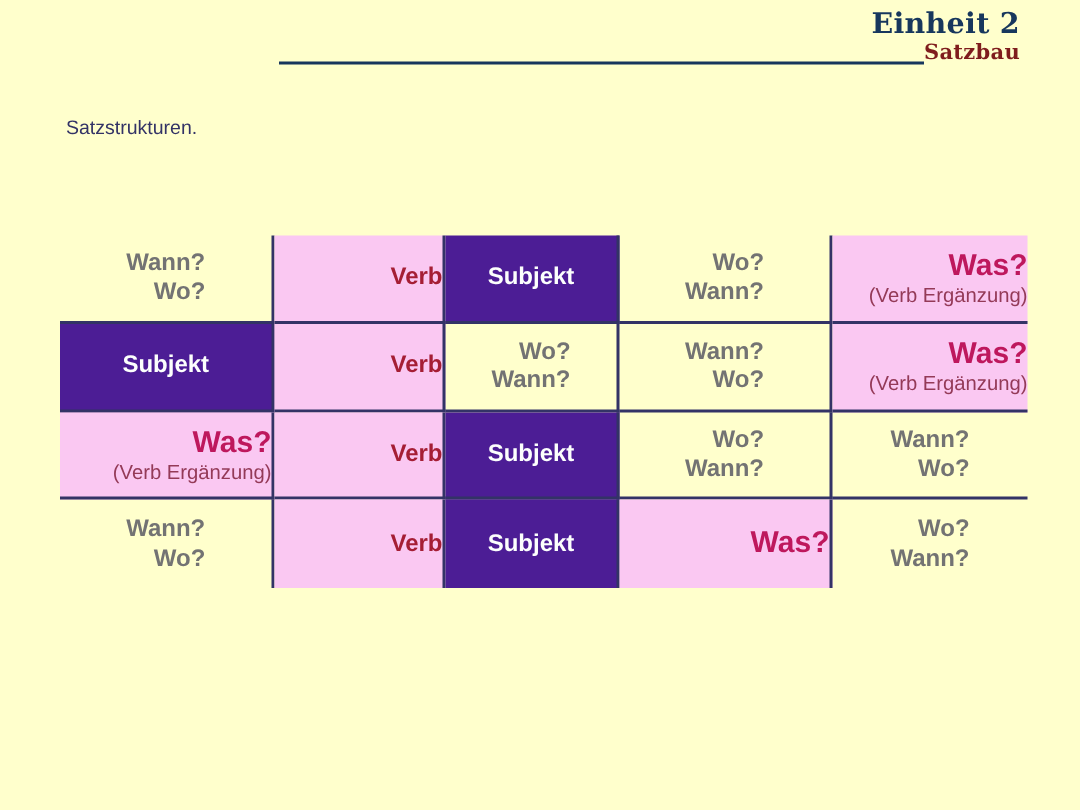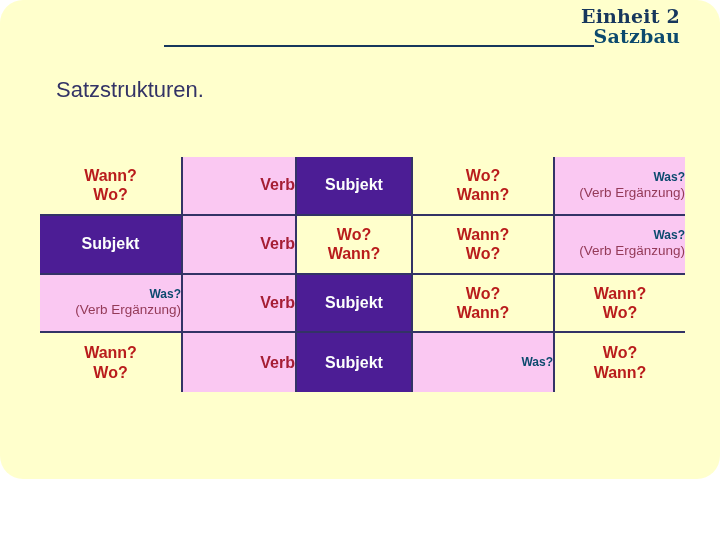--- a/index.html
+++ b/index.html
@@ -1,38 +1,37 @@
 <!DOCTYPE html>
 <html><head>
 <meta charset="utf-8">
 <style>
   html,body { margin:0; padding:0; }
   .slide {
-    position:relative; width:720px; height:479px;
+    position:relative; width:720px; height:540px;
     background:#FFFFCC; overflow:hidden;
     font-family:"Liberation Sans", sans-serif;
-    border-radius:23px;
   }
   
   .hdr-unit {
     position:absolute; top:5px; right:40px;
     font-family:"DejaVu Serif", serif; font-size:19px; font-weight:600;
     color:#17375D; letter-spacing:0.2px;
   }
   .hdr-line2 {
     position:absolute; top:25px; right:40px;
     display:flex; align-items:flex-end;
-    font-family:"DejaVu Serif", serif; font-size:19px; font-weight:600;
-    color:#0c4a6e; letter-spacing:0.2px;
+    font-family:"DejaVu Serif", serif; font-size:14px; font-weight:600;
+    color:#7f1d1d; letter-spacing:0.2px;
   }
   .hdr-underline { width:430px; height:16px; border-bottom:2px solid #17375D; }
   
   .page-title {
-    position:absolute; left:56px; top:77px;
-    font-size:22px; color:#333366;
+    position:absolute; left:44px; top:77px;
+    font-size:13px; color:#333366;
   }
   
   .s-table {
     position:absolute; left:40px; top:157px;
     display:grid;
     grid-template-columns:143px 114px 116px 142px 130px;
     grid-template-rows:repeat(4, 58.75px);
   }
   .cell {
     box-sizing:border-box;
@@ -41,26 +40,26 @@
     display:flex; flex-direction:column;
     align-items:center; justify-content:center;
     overflow:hidden;
   }
   .cell.col-last { border-right:none; }
   .cell.row-last { border-bottom:none; }
   .bg-yellow { background:transparent; }
   .bg-pink   { background:#FAC8F2;align-items:flex-end; }
   .bg-teal   { background:#4c1d95; }
   .q-block {
-    text-align:center; font-weight:bold; font-size:16px;
-    color:#b91c1c; line-height:1.2;
+    text-align:right; font-weight:bold; font-size:16px;
+    color:#737373; line-height:1.2;
   }
   .verb-text    { font-weight:bold; font-size:16px; color:#A51E35; }
   .subject-text { font-weight:bold; font-size:16px; color:#FCFFFD; }
-  .was-line1 { font-weight:bold; font-size:12px; color:#0c4a6e; line-height:1.15; }
+  .was-line1 { font-weight:bold; font-size:20px; color:#be185d; line-height:1.15; }
   .was-line2 { font-size:13.5px; color:#943A58; line-height:1.15; white-space:nowrap; }
   .was-comma { color:#333366; font-weight:bold; font-size:14px; }
 </style>
 </head>
 <body>
 
 <div class="slide">
 
   <div class="hdr-unit">Einheit 2</div>
 

